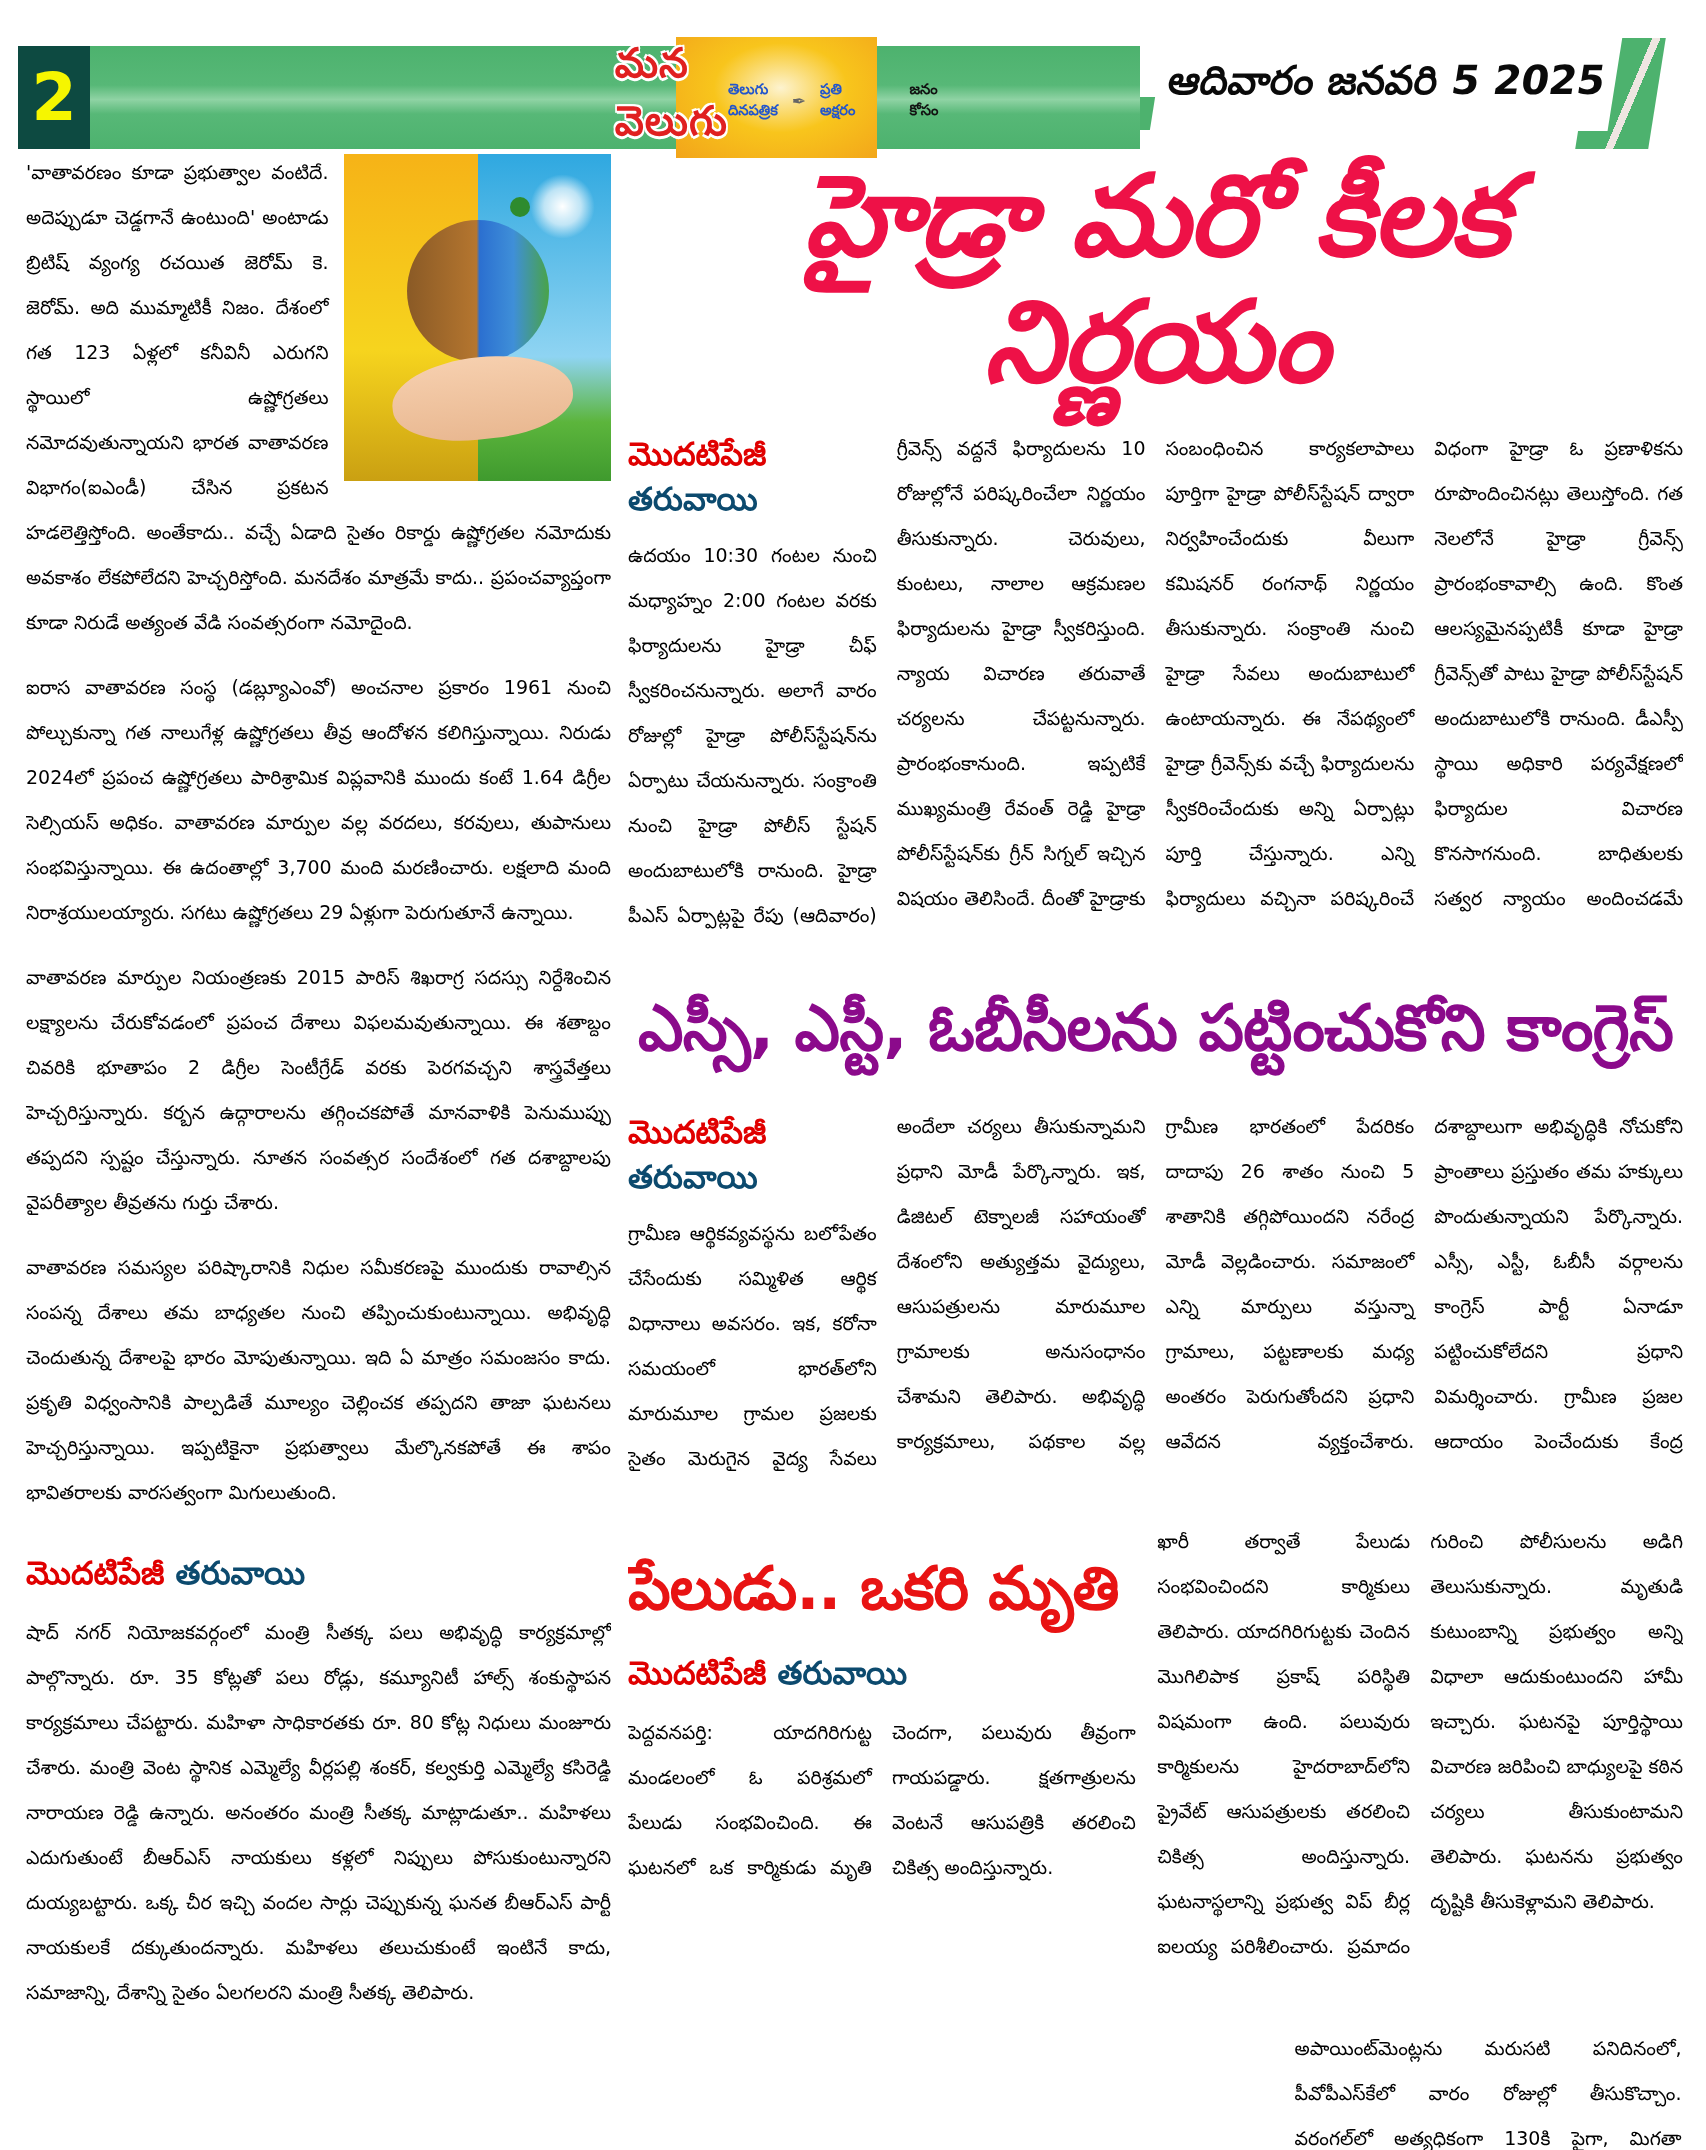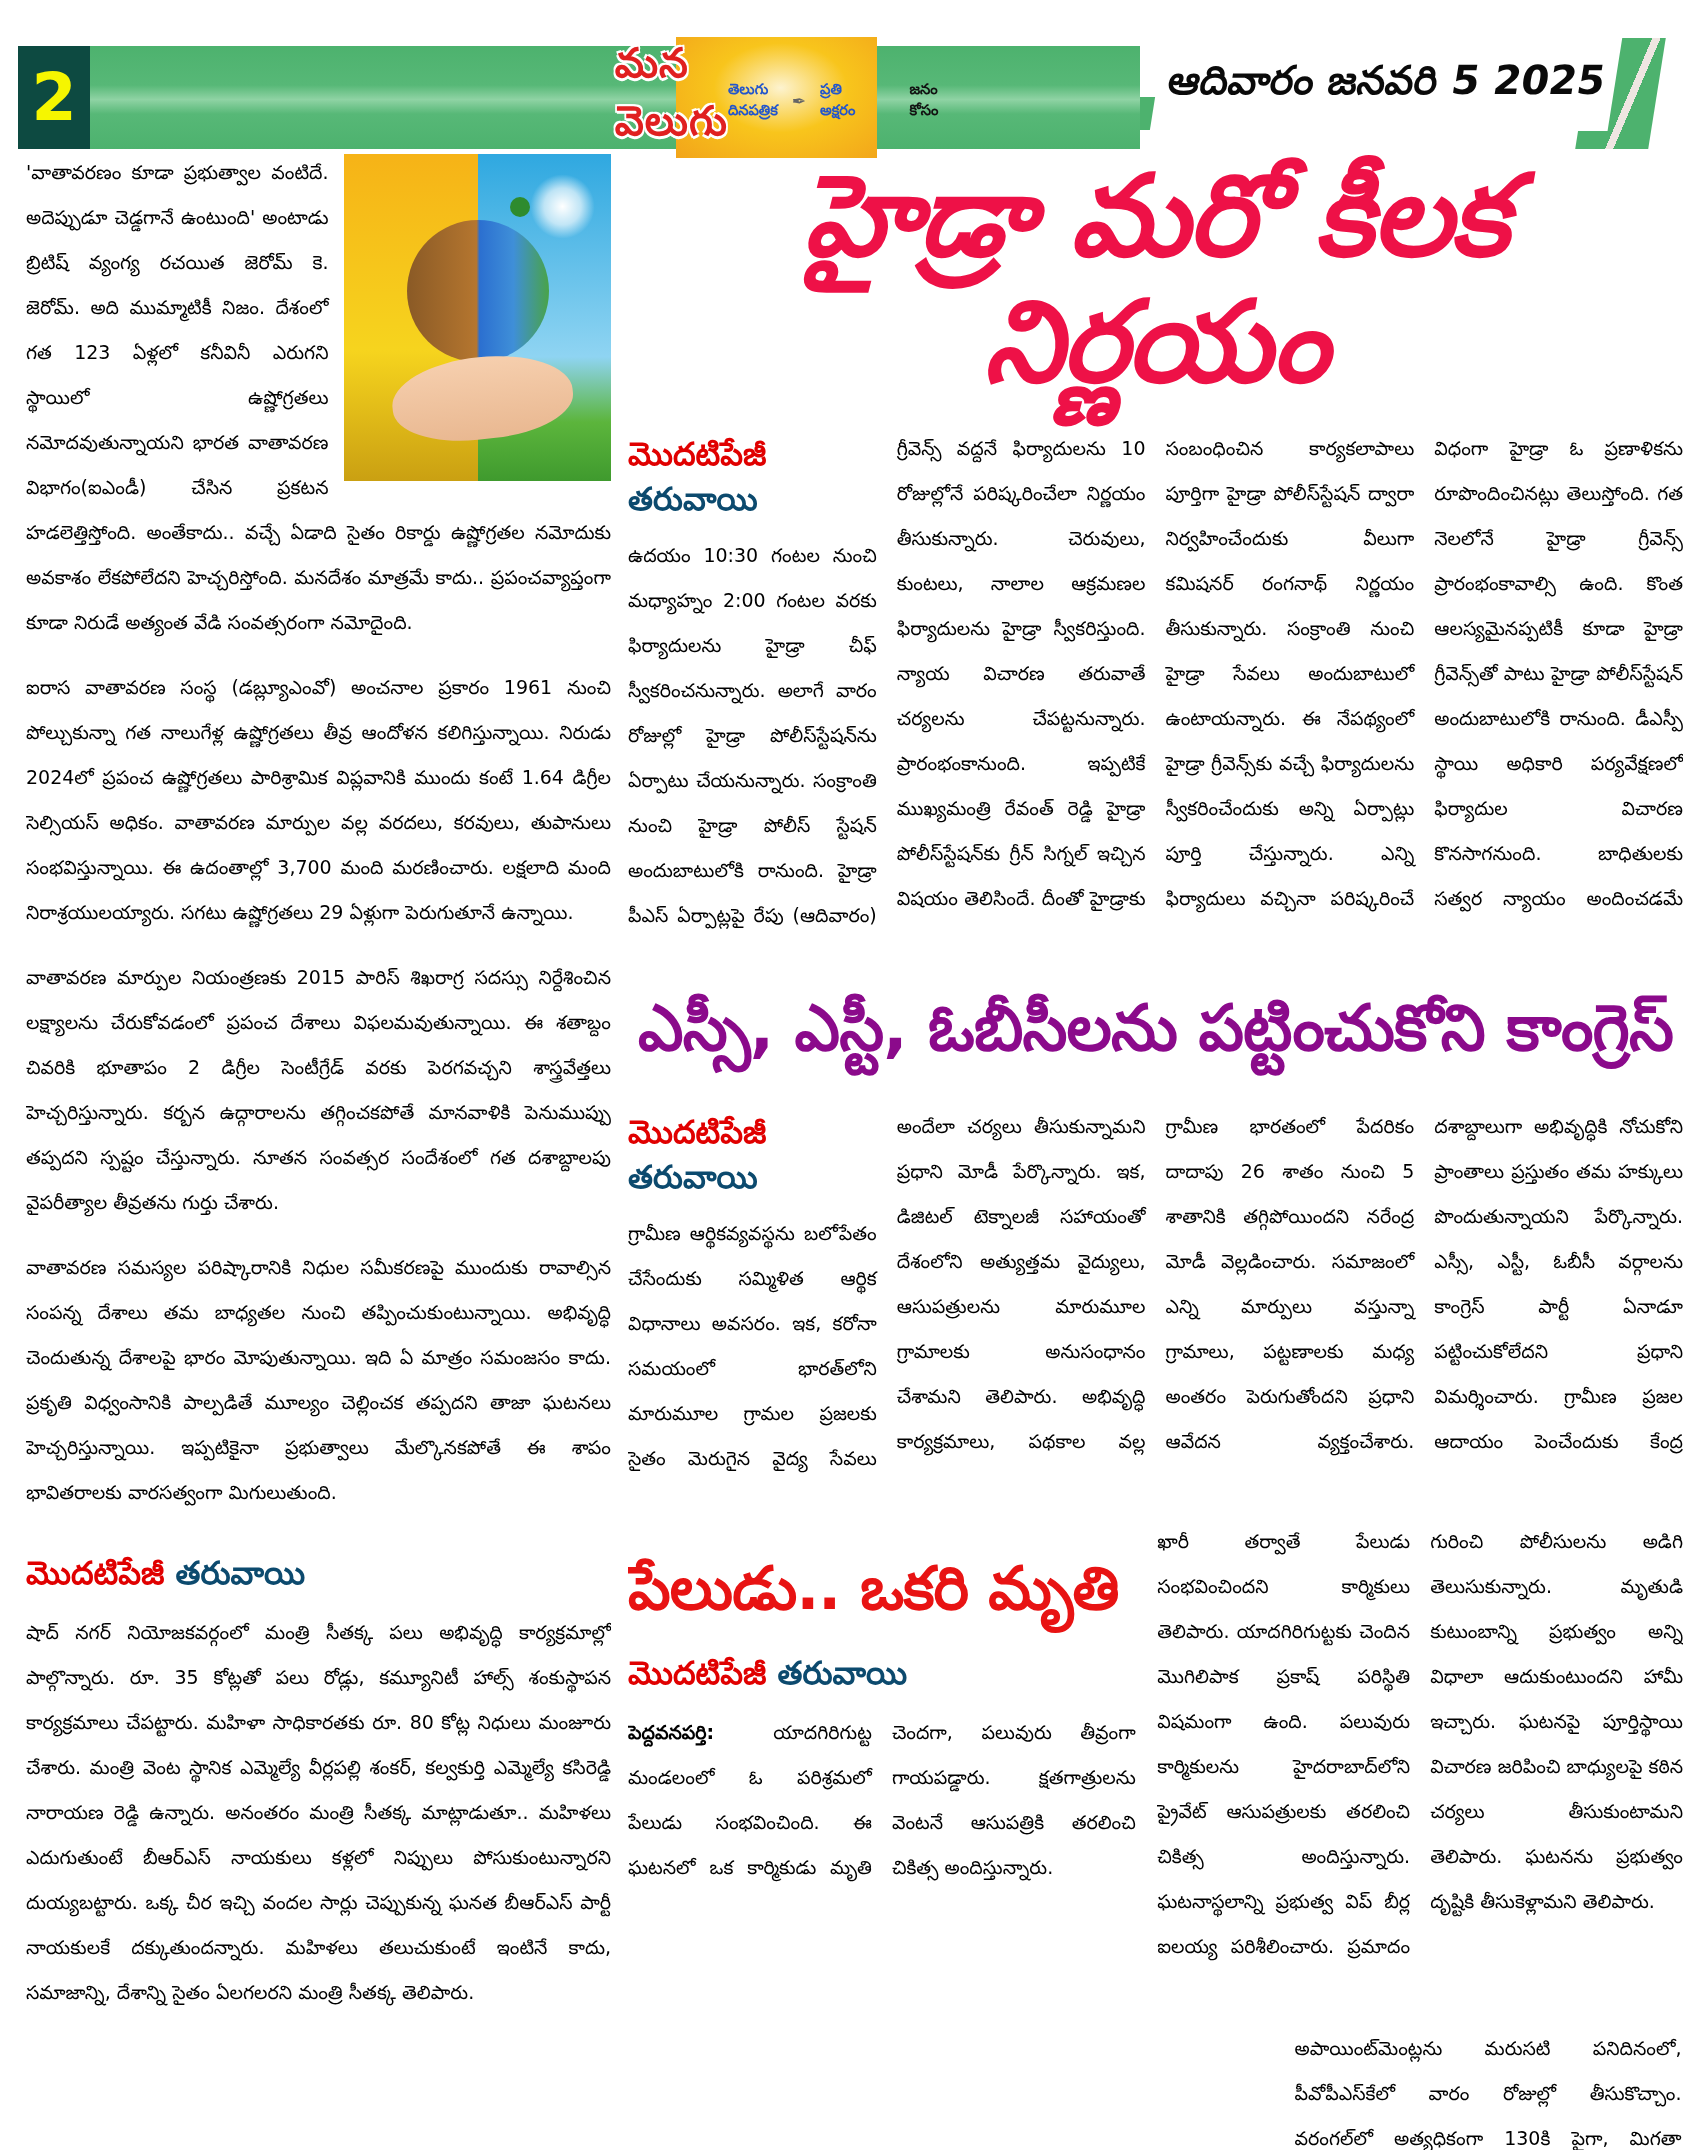--- a/index.html
+++ b/index.html
@@ -71,21 +71,21 @@
   .yada-left { width:508px; }
   .yada-right { width:526px; }
   .yada-headline { color:#e81313; font-size:60px; font-weight:bold; line-height:1.75; letter-spacing:-0.9px;
     margin:17px 0 13px 0; }
   .yada-left .body-text { height:185px; }
   .yada-right .body-text { height:477px; }
   .pass-sec { display:flex; gap:21.5px; margin-top:30px; align-items:flex-start; }
   .pass-head { width:645px; font-size:72px; font-weight:bold; line-height:1.3;
     transform:skewX(-7deg); letter-spacing:-1.3px; padding-top:17px; }
   .pass-side { width:387px; height:181px; }
-  .dateline { font-weight:bold; }
+  .dateline { font-weight:normal; }
 </style>
 </head>
 <body>
 
 <div id="page">
 
   <div id="header">
     <div class="green-bar"></div>
     <div class="green-strip-right"></div>
     <div class="header-endcap"></div>

